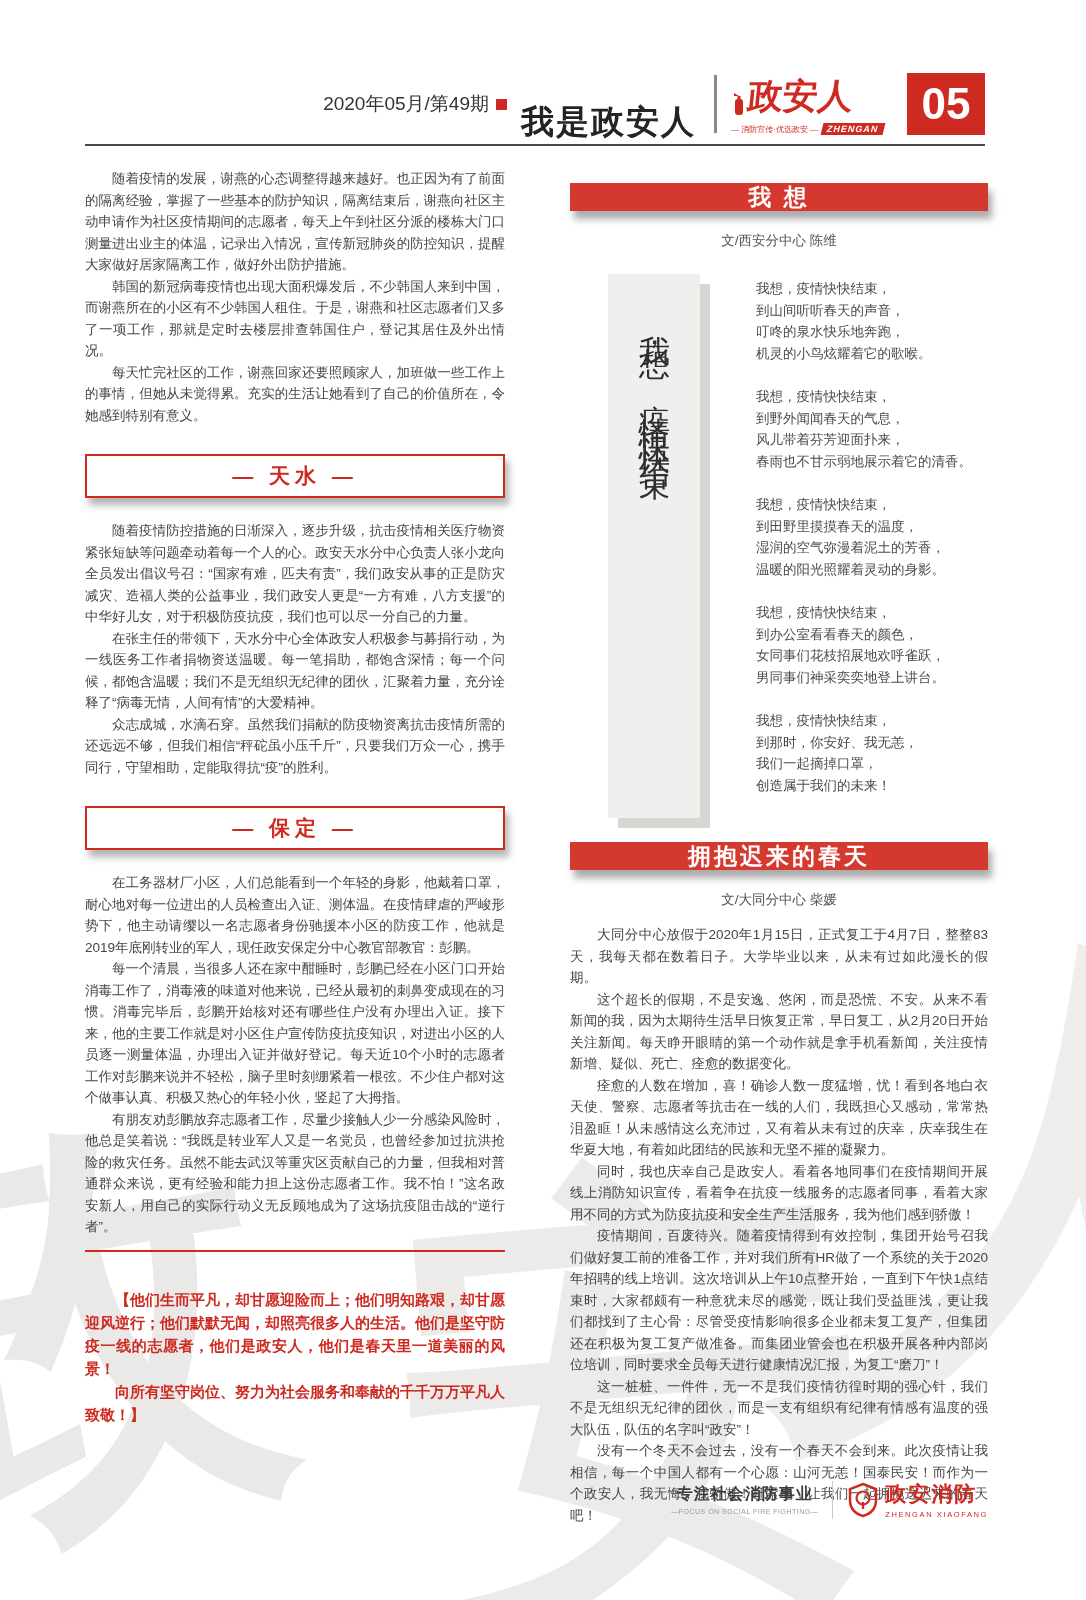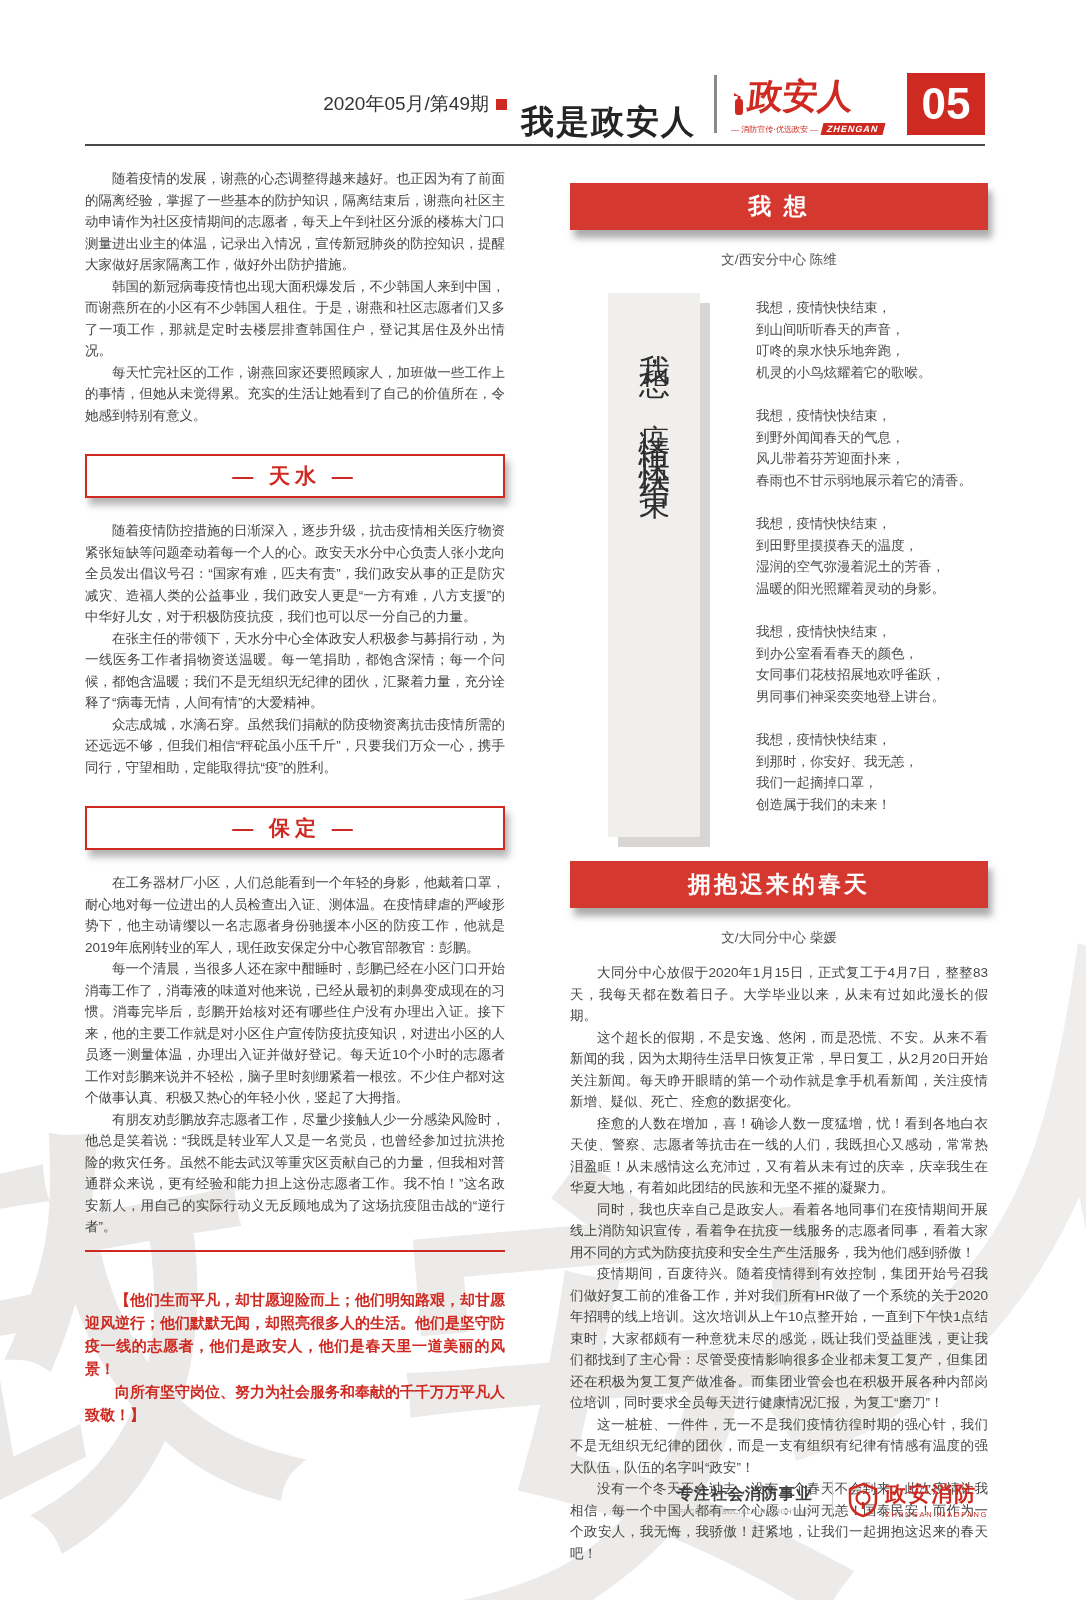--- a/index.html
+++ b/index.html
@@ -42,21 +42,21 @@
   .section-box{margin:28px 0 22px;border:2px solid var(--red,#cf2a21);height:40px;background:#fff;
                display:flex;align-items:center;justify-content:center;
                color:var(--red,#cf2a21);font-size:21px;font-weight:bold;letter-spacing:5px;
                box-shadow:4px 7px 7px rgba(90,90,90,0.45);}
   
   .tribute-rule{height:2px;background:var(--red,#cf2a21);margin-top:12px;}
   .tribute-paras{margin-top:36px;}
   .tribute-paras p{font-size:15px;font-weight:bold;color:var(--red,#cf2a21);line-height:23px;
                    text-indent:2em;text-align:justify;}
   
-  .banner{height:47px;background:var(--banner-red,#d5382e);color:#ffffff;font-size:23px;font-weight:bold;
+  .banner{height:28px;background:var(--banner-red,#d5382e);color:#ffffff;font-size:23px;font-weight:bold;
           display:flex;align-items:center;justify-content:center;letter-spacing:3px;
           box-shadow:4px 8px 7px rgba(90,90,90,0.5);}
   .banner.second{margin-top:24px;}
   .byline{text-align:center;font-size:13.5px;color:#555;margin:21px 0 15px;}
   
   .poem{display:flex;margin-left:38px;margin-top:24px;}
   .vbox{width:92px;min-height:496px;background:#f0efed;box-shadow:10px 10px 0 #d8d6d3;
         display:flex;justify-content:center;padding-top:36px;box-sizing:border-box;}
   .vtext{writing-mode:vertical-rl;font-family:"Liberation Serif","DejaVu Serif",serif;
          font-size:31px;color:#2e2e2e;letter-spacing:13px;}

